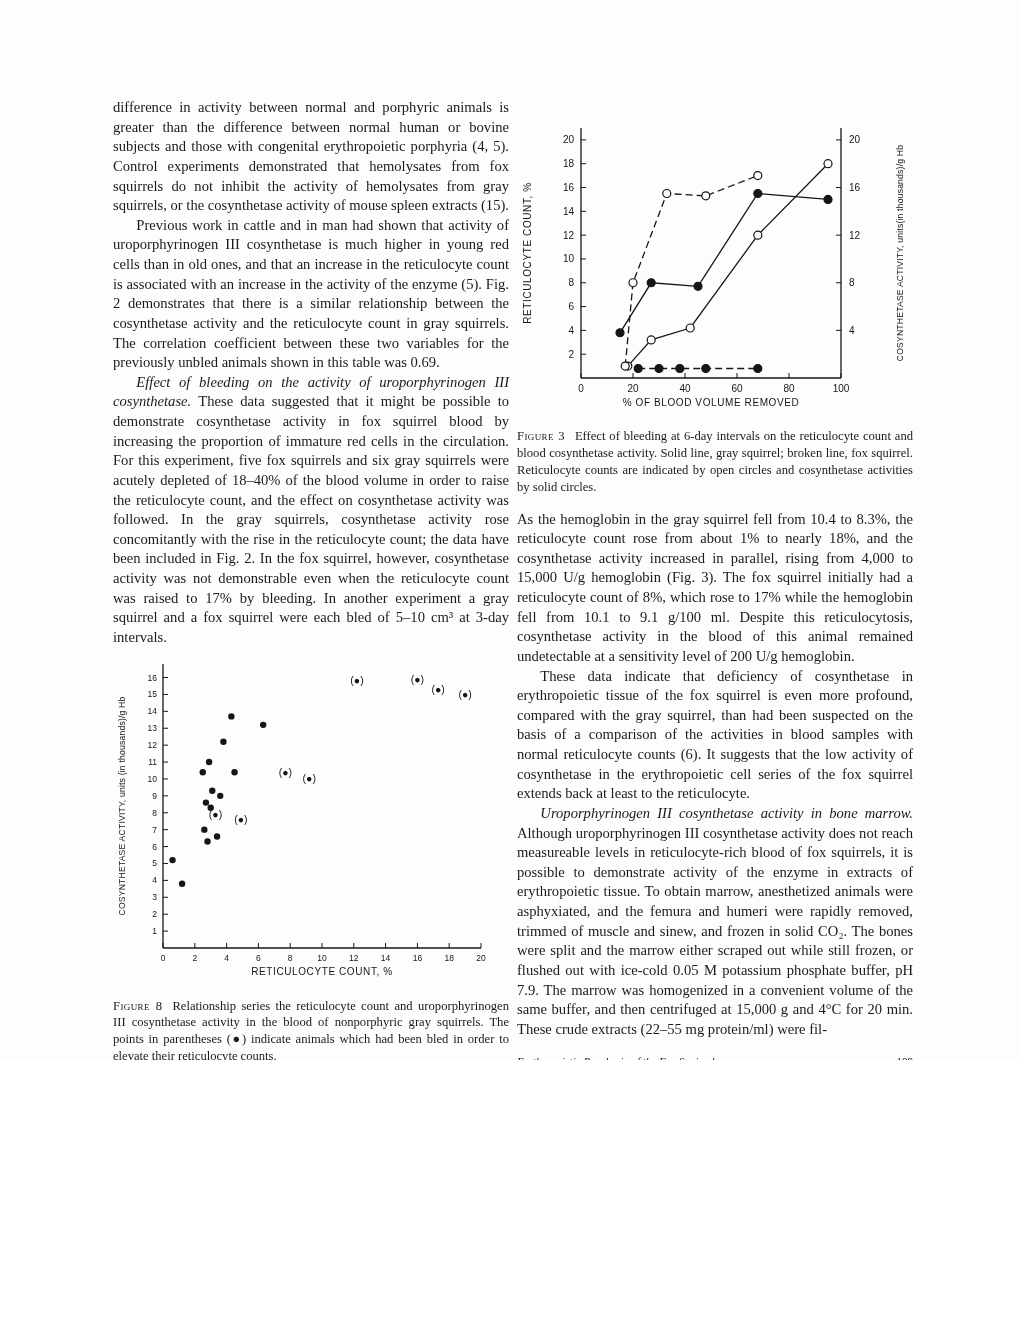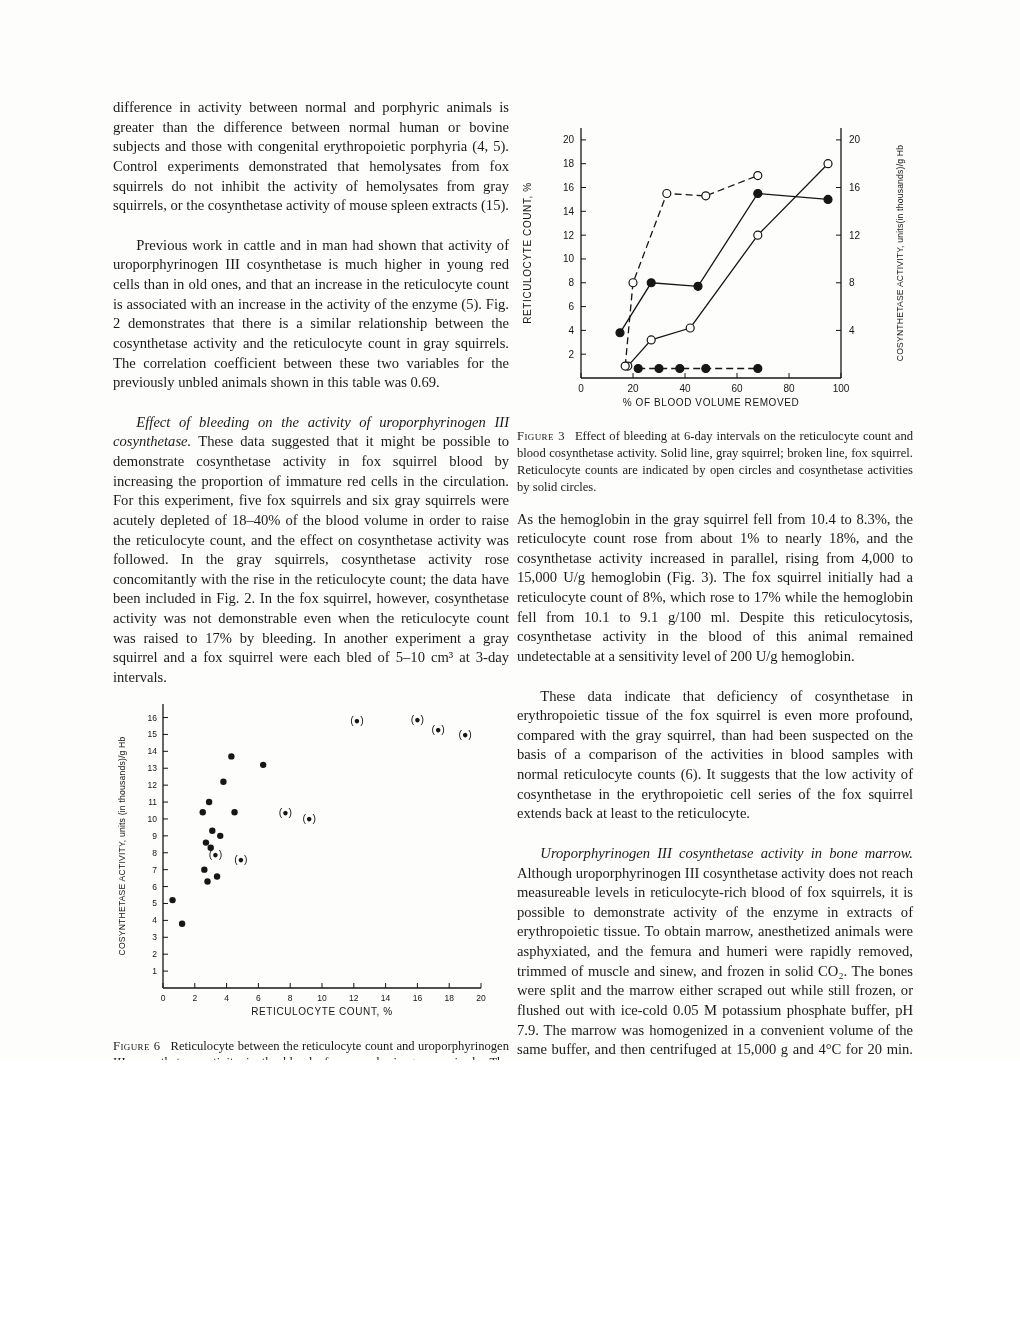--- a/index.html
+++ b/index.html
@@ -6,21 +6,21 @@
   html,body { background:#ffffff; }
   .page {
     position:relative; width:1020px; height:1060px; margin:0 auto;
     background:#fdfdfb; color:#1a1a1a; overflow:hidden;
     font-family:"Liberation Serif", serif;
   }
   .col { position:absolute; top:98px; width:396px; }
   .col.left  { left:113px; }
   .col.right { left:517px; }
   p.para { font-size:14.6px; line-height:1.345; text-align:justify; }
-  p.para.indent { text-indent:1.6em;margin-top:20px; }
+  p.para.indent { text-indent:1.6em; }
   p.para i { }
   figure { margin:0; }
   .fig3 { margin-top:14px; }
   .fig2 { margin-top:4px; }
   figcaption.caption {
     font-size:12.6px; line-height:1.34; text-align:justify; margin-top:8px;
   }
   .figlabel { font-variant:small-caps; letter-spacing:.4px; margin-right:10px; }
   .footer { display:flex; justify-content:space-between; margin-top:16px; font-size:11px; }
   .footer-title { font-style:italic; }
@@ -124,21 +124,21 @@
             <text x="127.91000000000001" y="171.02380952380955" text-anchor="middle" class="paren">(●)</text>
             <text x="172.43" y="123.69047619047618" text-anchor="middle" class="paren">(●)</text>
             <text x="196.28" y="130.45238095238096" text-anchor="middle" class="paren">(●)</text>
             <text x="243.98" y="32.404761904761926" text-anchor="middle" class="paren">(●)</text>
             <text x="304.4" y="30.714285714285722" text-anchor="middle" class="paren">(●)</text>
             <text x="325.07" y="40.85714285714289" text-anchor="middle" class="paren">(●)</text>
             <text x="352.09999999999997" y="45.928571428571445" text-anchor="middle" class="paren">(●)</text>
           </g>
         </svg>
       <figcaption class="caption">
-        <span class="figlabel">Figure 6</span><span>Reticulocyte between the reticulocyte count and uroporphyrinogen III cosynthetase activity in the blood of nonporphyric gray squirrels. The points in parentheses (●) indicate animals which had been bled in order to elevate their reticulocyte counts.</span>
+        <span class="figlabel">Figure 8</span><span>Relationship series the reticulocyte count and uroporphyrinogen III cosynthetase activity in the blood of nonporphyric gray squirrels. The points in parentheses (●) indicate animals which had been bled in order to elevate their reticulocyte counts.</span>
       </figcaption>
     </figure>
   </div>
 
   <div class="col right">
     <figure class="fig3">
       <svg id="fig3-svg" width="396" height="308" viewBox="0 0 396 308">
           <line x1="64" y1="16" x2="64" y2="266" stroke="#161616" stroke-width="1.3"></line>
           <line x1="64" y1="266" x2="324" y2="266" stroke="#161616" stroke-width="1.3"></line>
           <line x1="324" y1="16" x2="324" y2="266" stroke="#161616" stroke-width="1.3"></line>

